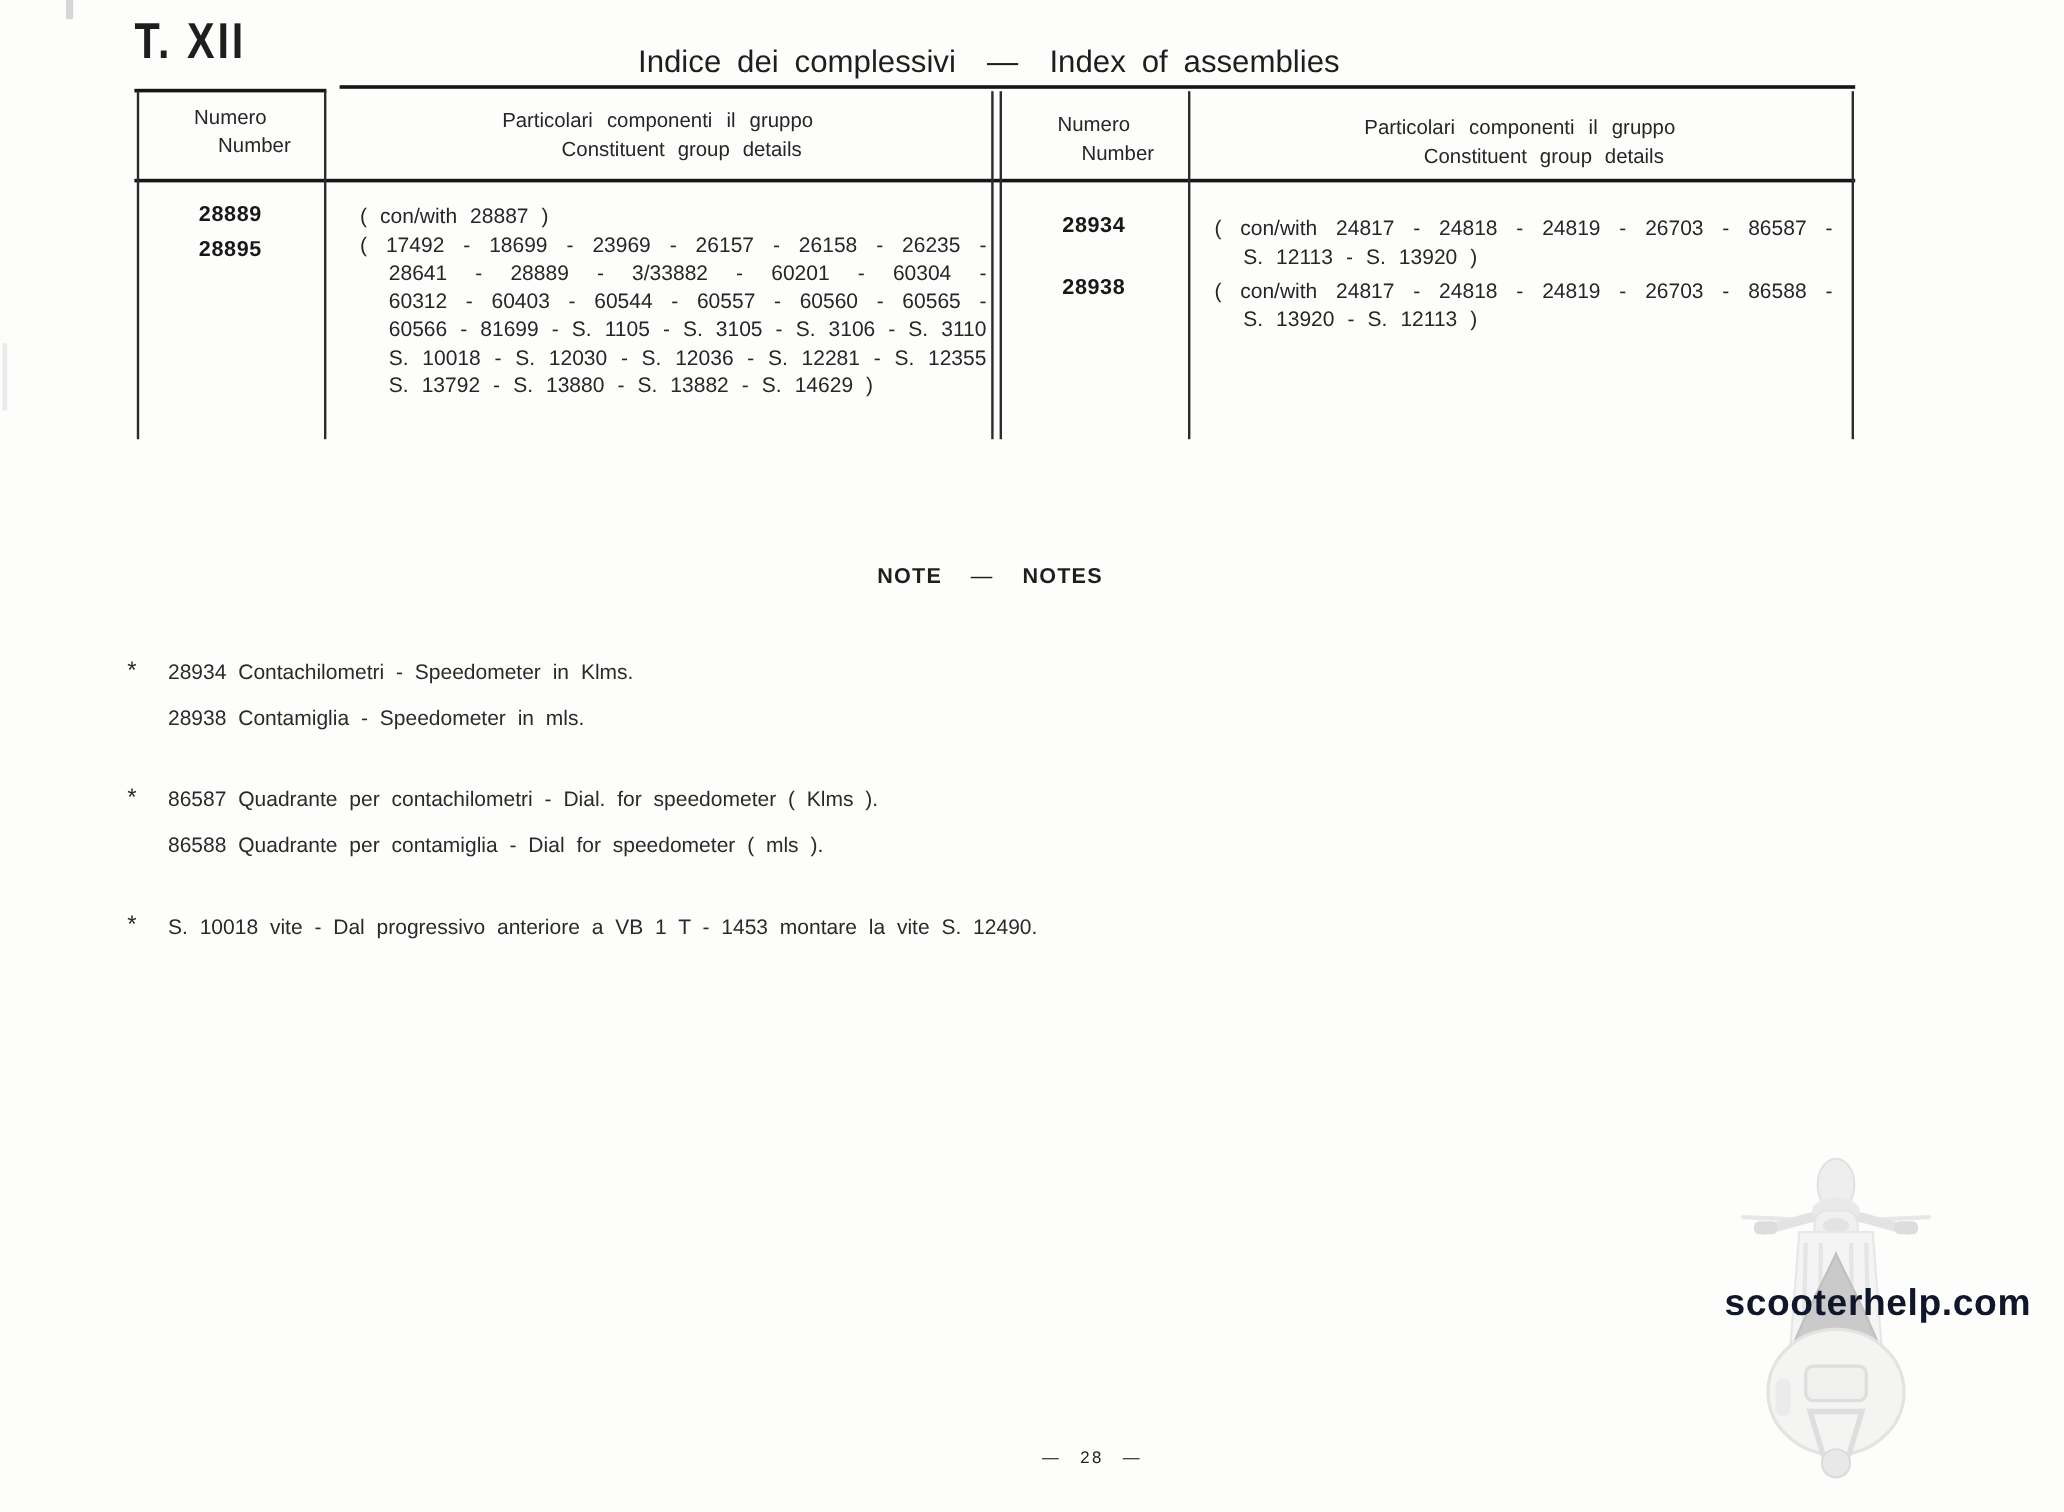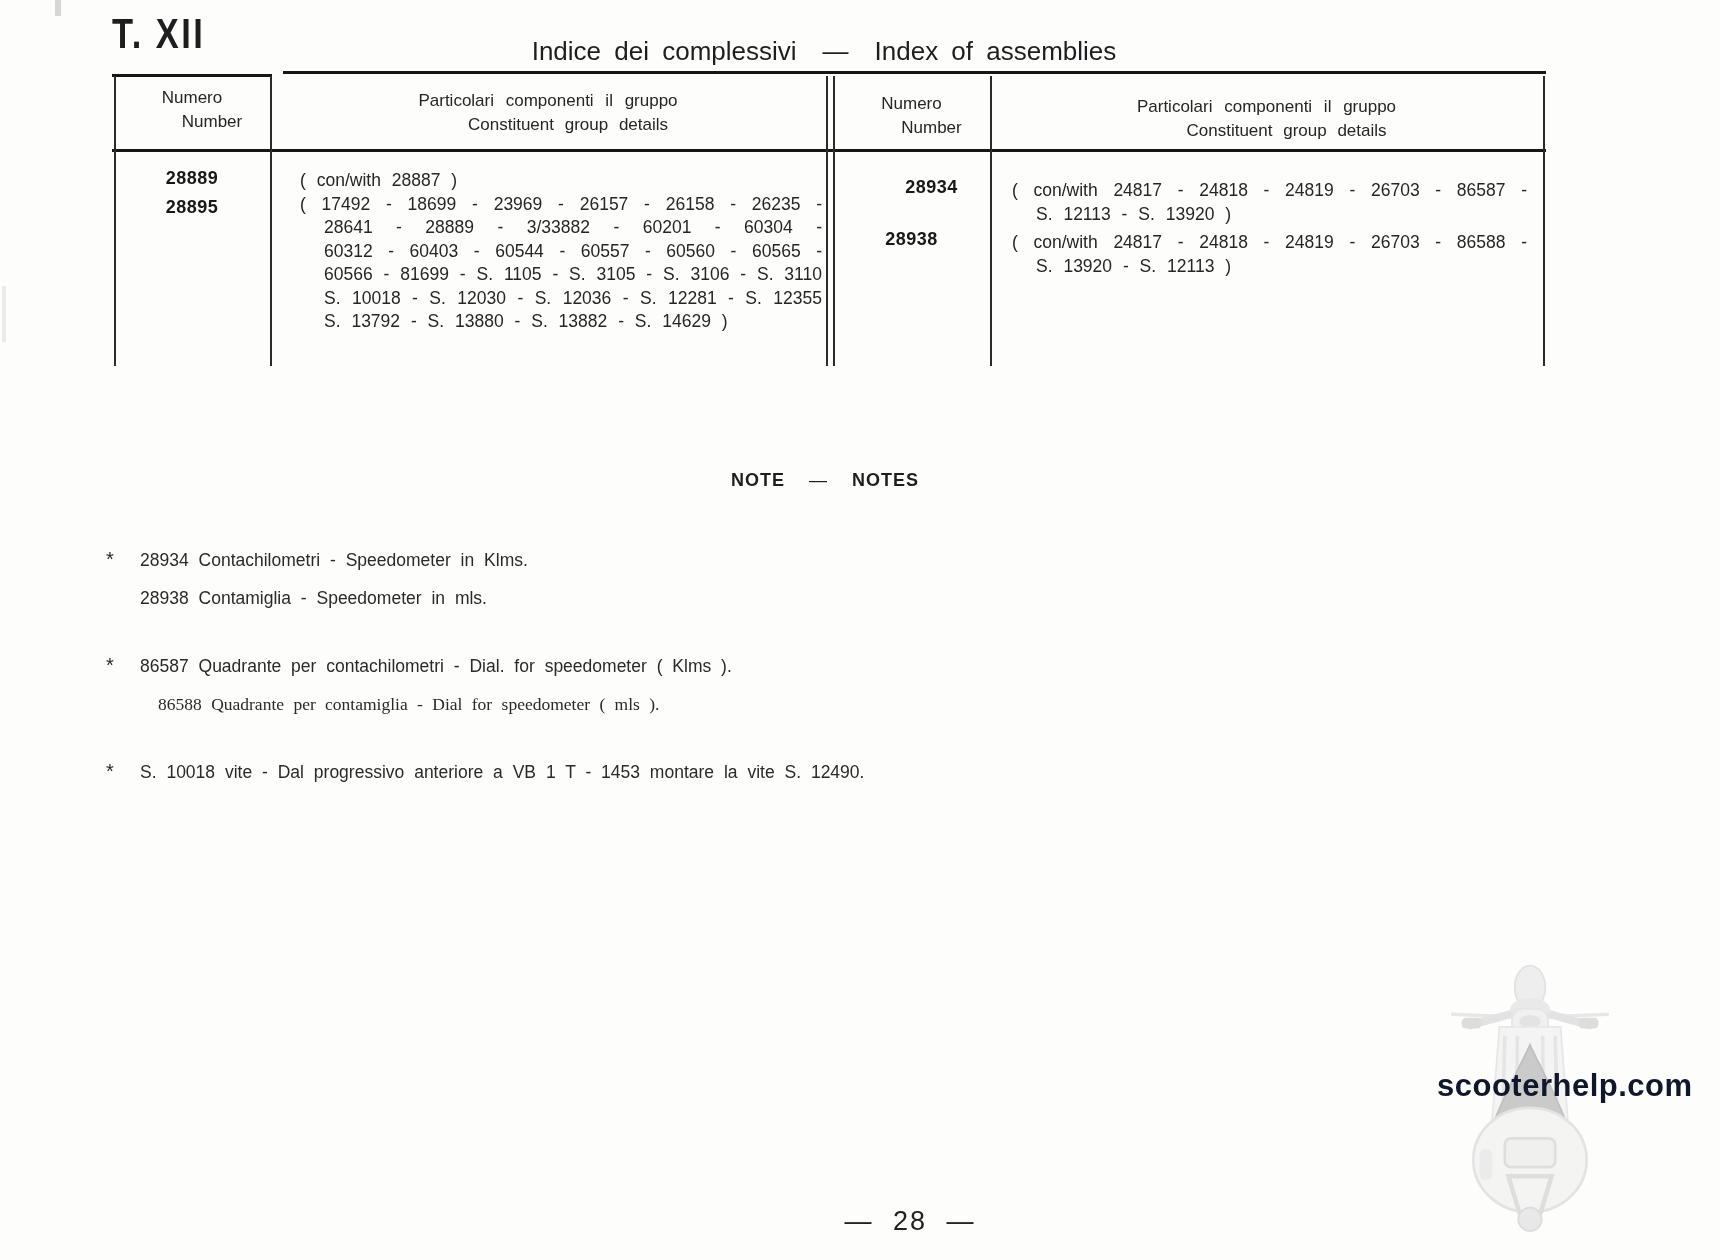--- a/index.html
+++ b/index.html
@@ -37,21 +37,21 @@
   .indent { padding-left:24px; }
   .just { white-space:normal; text-align:justify; text-align-last:justify; word-spacing:2px; }
 
   
   .note-heading { left:560px; top:470px; width:530px; text-align:center; font-size:18px; font-weight:700; letter-spacing:1px; }
   .note-heading .dash { margin:0 24px; font-weight:400; }
   .note-star { font-size:20px; color:#2a2a2a; }
   .note-line { font-size:17.5px; color:#2a2a2a; word-spacing:5px; white-space:nowrap; }
 
   
-  .pageno { left:765px; top:1206px; width:290px; text-align:center; font-size:27px; color:#222; letter-spacing:2px; word-spacing:10px; }
+  .pageno { left:765px; top:1206px; width:290px; text-align:center; font-size:14px; color:#222; letter-spacing:2px; word-spacing:10px; }
   .wm-text { left:1437px; top:1068px; font-size:31px; font-weight:700; color:#0f172a; letter-spacing:.5px; white-space:nowrap; }
   .wm-img { left:1440px; top:952px; width:180px; height:290px; opacity:.55; }
 
   .artifact { background:#d7d7d7; }
 </style>
 </head>
 <body>
 
 <div class="page">
 
@@ -97,21 +97,21 @@
   <div class="abs details" style="left:300px; top:169px; width:522px;">
     <div class="ln">( con/with 28887 )</div>
     <div class="ln just">( 17492 - 18699 - 23969 - 26157 - 26158 - 26235 -</div>
     <div class="ln just indent">28641 - 28889 - 3/33882 - 60201 - 60304 -</div>
     <div class="ln just indent">60312 - 60403 - 60544 - 60557 - 60560 - 60565 -</div>
     <div class="ln just indent">60566 - 81699 - S. 1105 - S. 3105 - S. 3106 - S. 3110</div>
     <div class="ln just indent">S. 10018 - S. 12030 - S. 12036 - S. 12281 - S. 12355</div>
     <div class="ln indent">S. 13792 - S. 13880 - S. 13882 - S. 14629 )</div>
   </div>
 
-  <div class="abs numcol" style="left:835px; top:177px; width:153px;margin-left:20px;">
+  <div class="abs numcol" style="left:835px; top:177px; width:153px;">
     <div>28934</div>
   </div>
   <div class="abs details" style="left:1012px; top:179px; width:515px;">
     <div class="ln just">( con/with 24817 - 24818 - 24819 - 26703 - 86587 -</div>
     <div class="ln indent">S. 12113 - S. 13920 )</div>
   </div>
 
   <div class="abs numcol" style="left:835px; top:229px; width:153px;">
     <div>28938</div>
   </div>
@@ -123,21 +123,21 @@
   <div class="abs note-heading">
     <span>NOTE</span><span class="dash">—</span><span>NOTES</span>
   </div>
 
   <div class="abs note-star" style="left:106px; top:548px;">*</div>
   <div class="abs note-line" style="left:140px; top:550px;">28934  Contachilometri  -  Speedometer  in  Klms.</div>
   <div class="abs note-line" style="left:140px; top:588px;">28938  Contamiglia  -  Speedometer  in  mls.</div>
 
   <div class="abs note-star" style="left:106px; top:654px;">*</div>
   <div class="abs note-line" style="left:140px; top:656px;">86587  Quadrante  per  contachilometri  -  Dial.  for  speedometer  ( Klms ).</div>
-  <div class="abs note-line" style="left:158px; top:694px;font-family:Liberation Serif, serif;">86588  Quadrante  per  contamiglia  -  Dial  for  speedometer  ( mls ).</div>
+  <div class="abs note-line" style="left:140px; top:694px;">86588  Quadrante  per  contamiglia  -  Dial  for  speedometer  ( mls ).</div>
 
   <div class="abs note-star" style="left:106px; top:760px;">*</div>
   <div class="abs note-line" style="left:140px; top:762px;">S. 10018  vite  -  Dal  progressivo  anteriore  a  VB 1 T  -  1453  montare  la  vite  S. 12490.</div>
 
   <svg class="abs wm-img" viewBox="0 0 200 300" aria-hidden="true">
 
     <path d="M100,62 L14,58" stroke="#d6d6d6" stroke-width="4" fill="none" stroke-linecap="round"></path>
     <path d="M100,62 L186,58" stroke="#d6d6d6" stroke-width="4" fill="none" stroke-linecap="round"></path>
 
     <path d="M100,52 L34,70" stroke="#cfcfcf" stroke-width="9" fill="none" stroke-linecap="round"></path>

